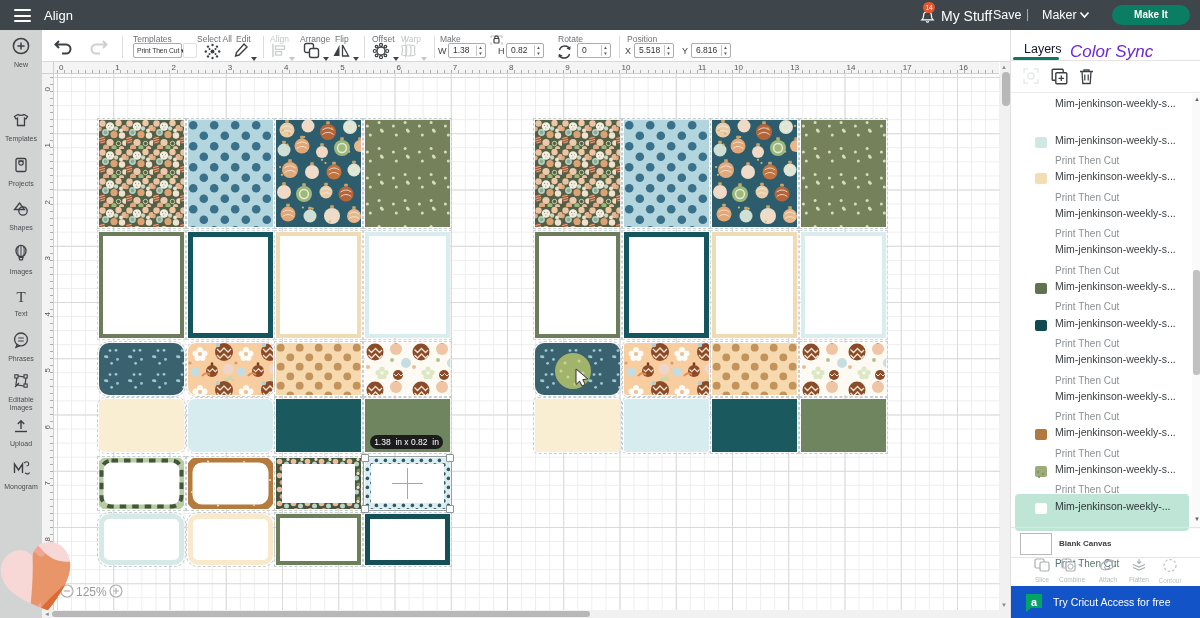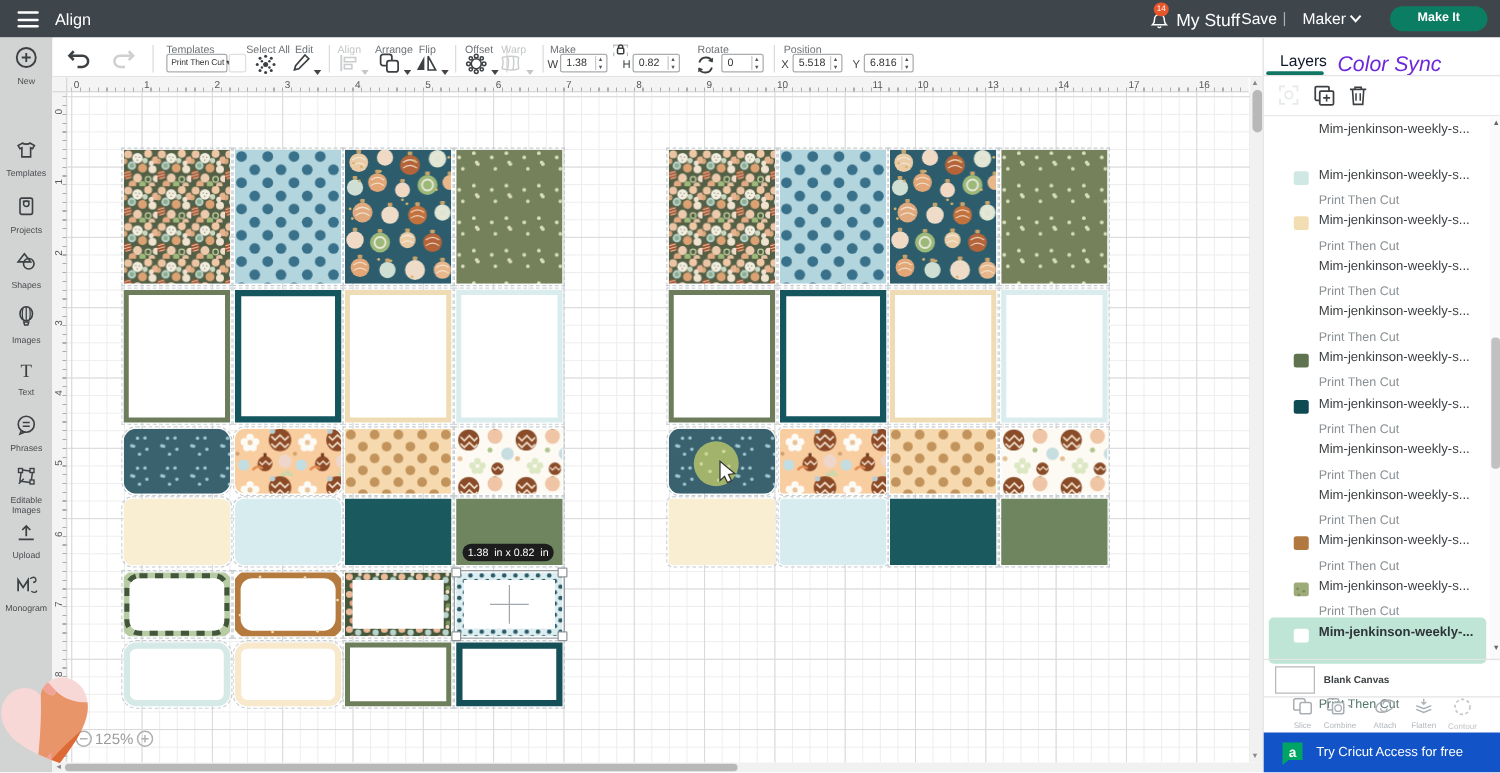--- a/index.html
+++ b/index.html
@@ -656,21 +656,21 @@
             <circle cx="3" cy="3" r="1" fill="#7a8a58"></circle>
             <circle cx="8" cy="5" r="1" fill="#7a8a58"></circle>
             <circle cx="4" cy="8" r="1" fill="#7a8a58"></circle>
           </svg></div>
         <div class="t1">Mim-jenkinson-weekly-s...</div>
         <div class="t2">Print Then Cut</div>
       </div>
 <div class="abs" style="left:4px;top:464px;width:174px;height:37px;background:#bfe5d6;border-radius:4px;"></div>
 <div class="lrow" style="top:467px">
         <div class="lsw" style="background:#fff;"></div>
-        <div class="t1" style="font-weight:bold;color:#2e3538">Mim-jenkinson-weekly-...</div>
+        <div class="t1" style="font-weight:normal;color:#2e3538">Mim-jenkinson-weekly-...</div>
         <div class="t2" style="color:#53766c">Print Then Cut</div>
       </div>
 <div class="abs" style="left:181px;top:64px;width:9px;height:435px;background:#fafafa;"></div>
 <div class="abs" style="left:183px;top:66px;font-size:6px;color:#666">▲</div>
 <div class="abs sbth" style="left:182px;top:240px;width:7px;height:105px;border-radius:3px;background:#c1c1c1;"></div>
 <div class="abs" style="left:183px;top:486px;font-size:6px;color:#666">▼</div>
 <div class="abs" style="left:0;top:497px;width:190px;height:1px;background:#e4e4e4;"></div>
 <div class="abs" style="left:9px;top:503px;width:32px;height:22px;background:#fff;border:1px solid #b9b9b9;"></div>
 <div class="abs" style="left:48px;top:509px;font-size:8px;font-weight:bold;color:#3c4043;">Blank Canvas</div>
 <div class="abs" style="left:0;top:527px;width:190px;height:1px;background:#e4e4e4;"></div>

